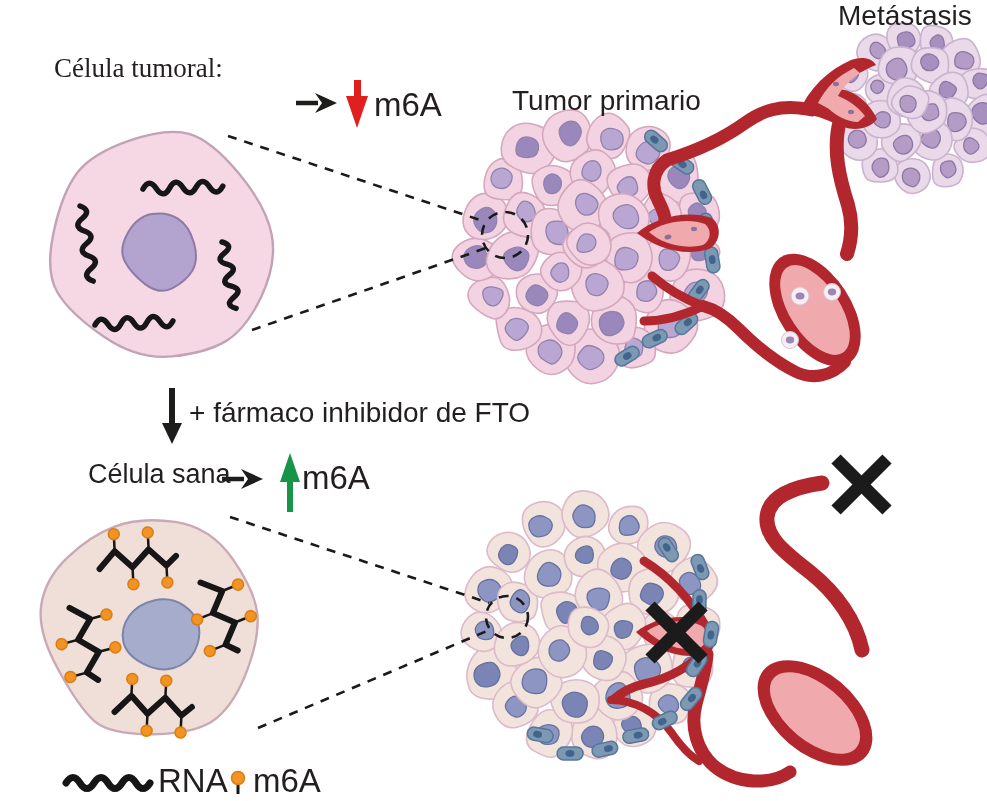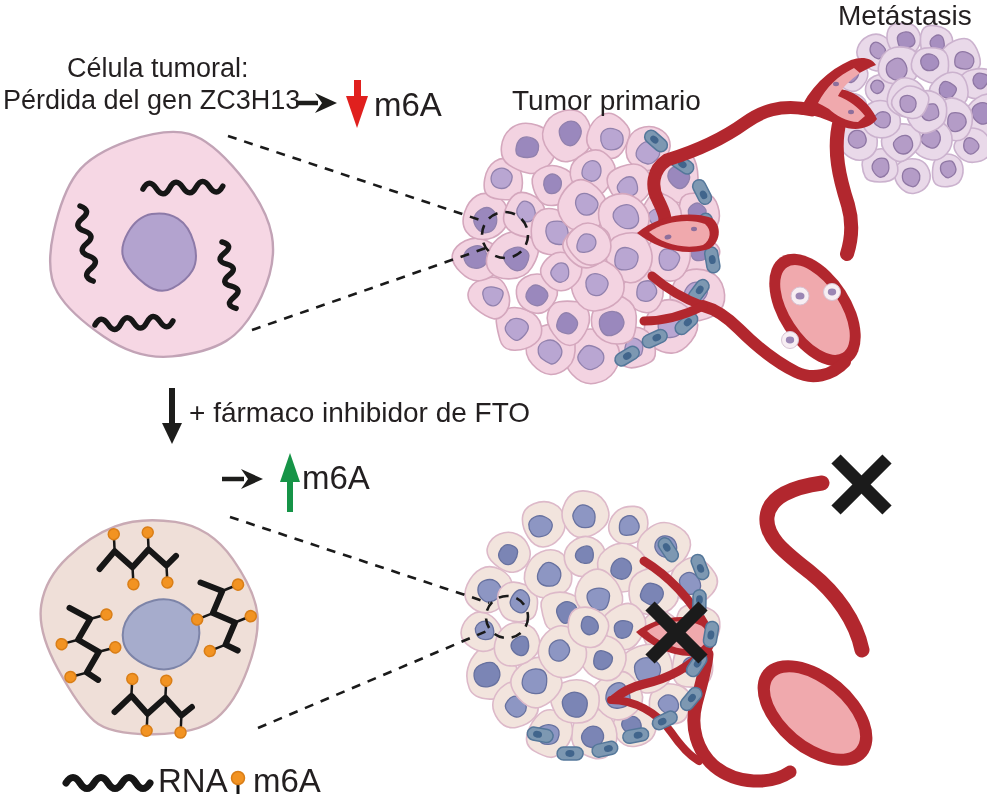--- a/index.html
+++ b/index.html
@@ -456,22 +456,22 @@
         <g transform="translate(66,783) rotate(0)">
           <path d="M0,0 q7.0,-11.0 14.0,0 q7.0,11.0 14.0,0 q7.0,-11.0 14.0,0 q7.0,11.0 14.0,0 q7.0,-11.0 14.0,0 q7.0,11.0 14.0,0" stroke="#161616" stroke-width="7" fill="none" stroke-linecap="round"></path>
         </g>
       </g>
     <g>
       <line x1="238" y1="794" x2="238" y2="783" stroke="#161616" stroke-width="3"></line>
       <circle cx="238" cy="778" r="6.5" fill="var(--m6a_orange)" stroke="var(--m6a_orange_stroke)" stroke-width="1.5"></circle>
     </g>
   </svg>
 
-  <div class="lbl fs27" style="left:67px;top:54px;">Célula tumoral:</div>
-  <div class="lbl fs27" style="left:3px;top:86px;">Pérdida del gen ZC3H13</div>
+  <div class="lbl fs27" style="left:54px;top:54px;font-family:Liberation Serif, serif;">Célula tumoral:</div>
   <div class="lbl fs29" style="left:374px;top:88px;">m6A</div>
   <div class="lbl fs28" style="left:512px;top:79px;margin-top:7px;">Tumor primario</div>
   <div class="lbl fs28" style="left:838px;top:1px;">Metástasis</div>
   <div class="lbl fs28" style="left:189px;top:398px;">+ fármaco inhibidor de FTO</div>
+  <div class="lbl fs27" style="left:88px;top:460px;">Célula sana</div>
   <div class="lbl fs29" style="left:302px;top:461px;">m6A</div>
   <div class="lbl fs29" style="left:158px;top:764px;text-align:right;">RNA</div>
   <div class="lbl fs29" style="left:253px;top:764px;">m6A</div>
 </div>
 
 </body></html>

